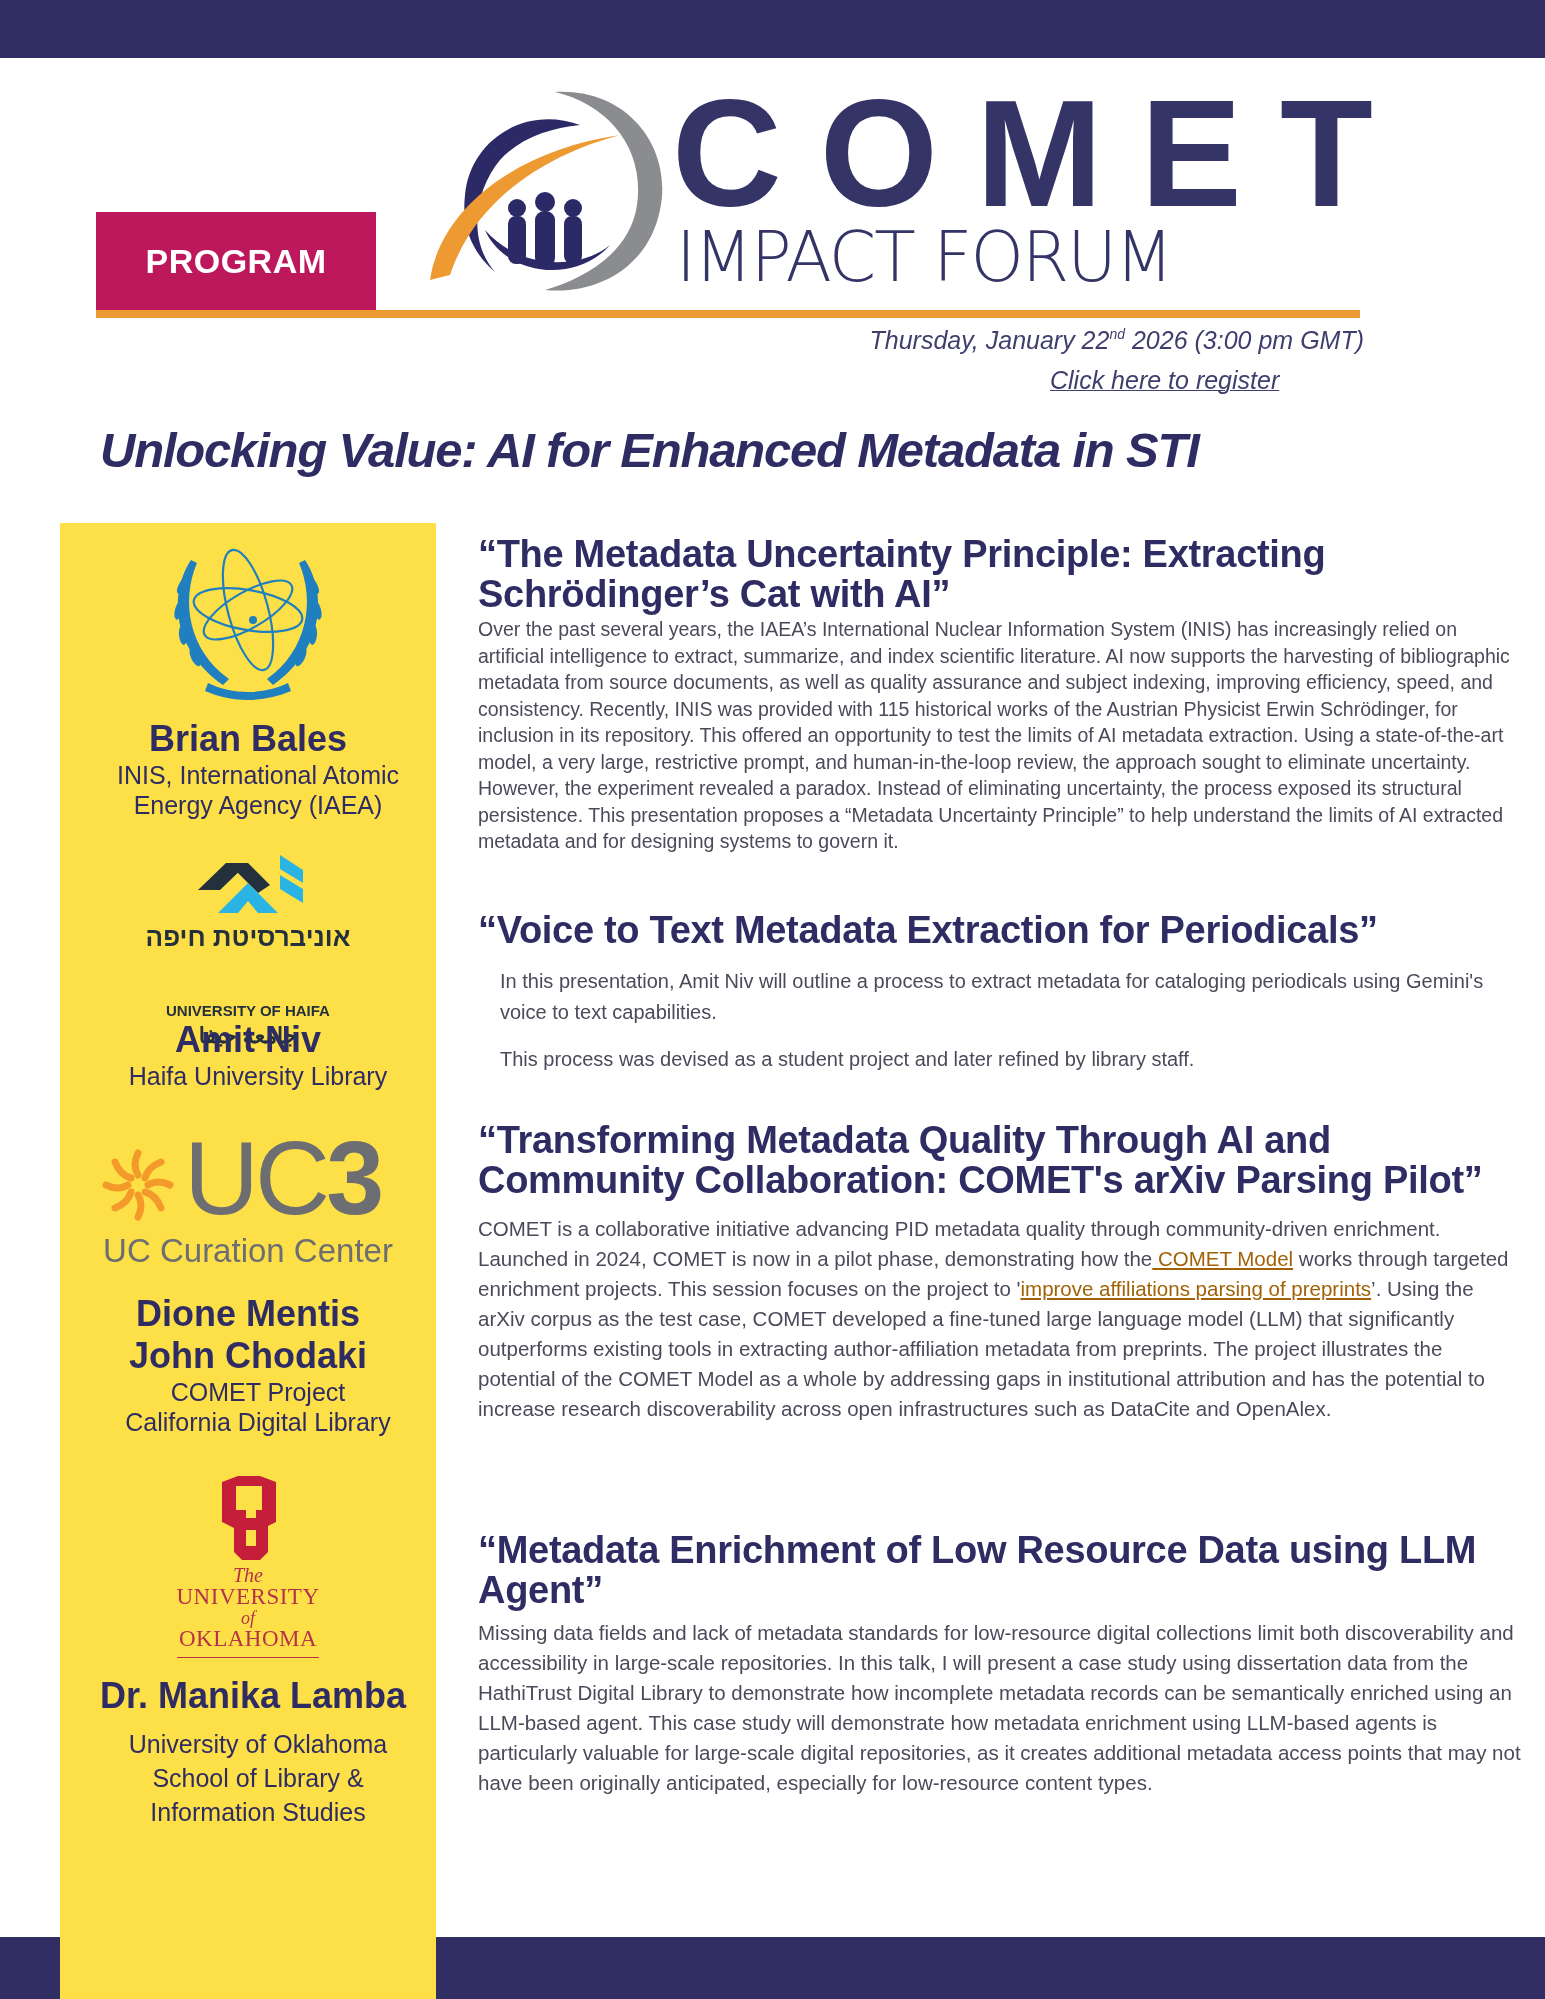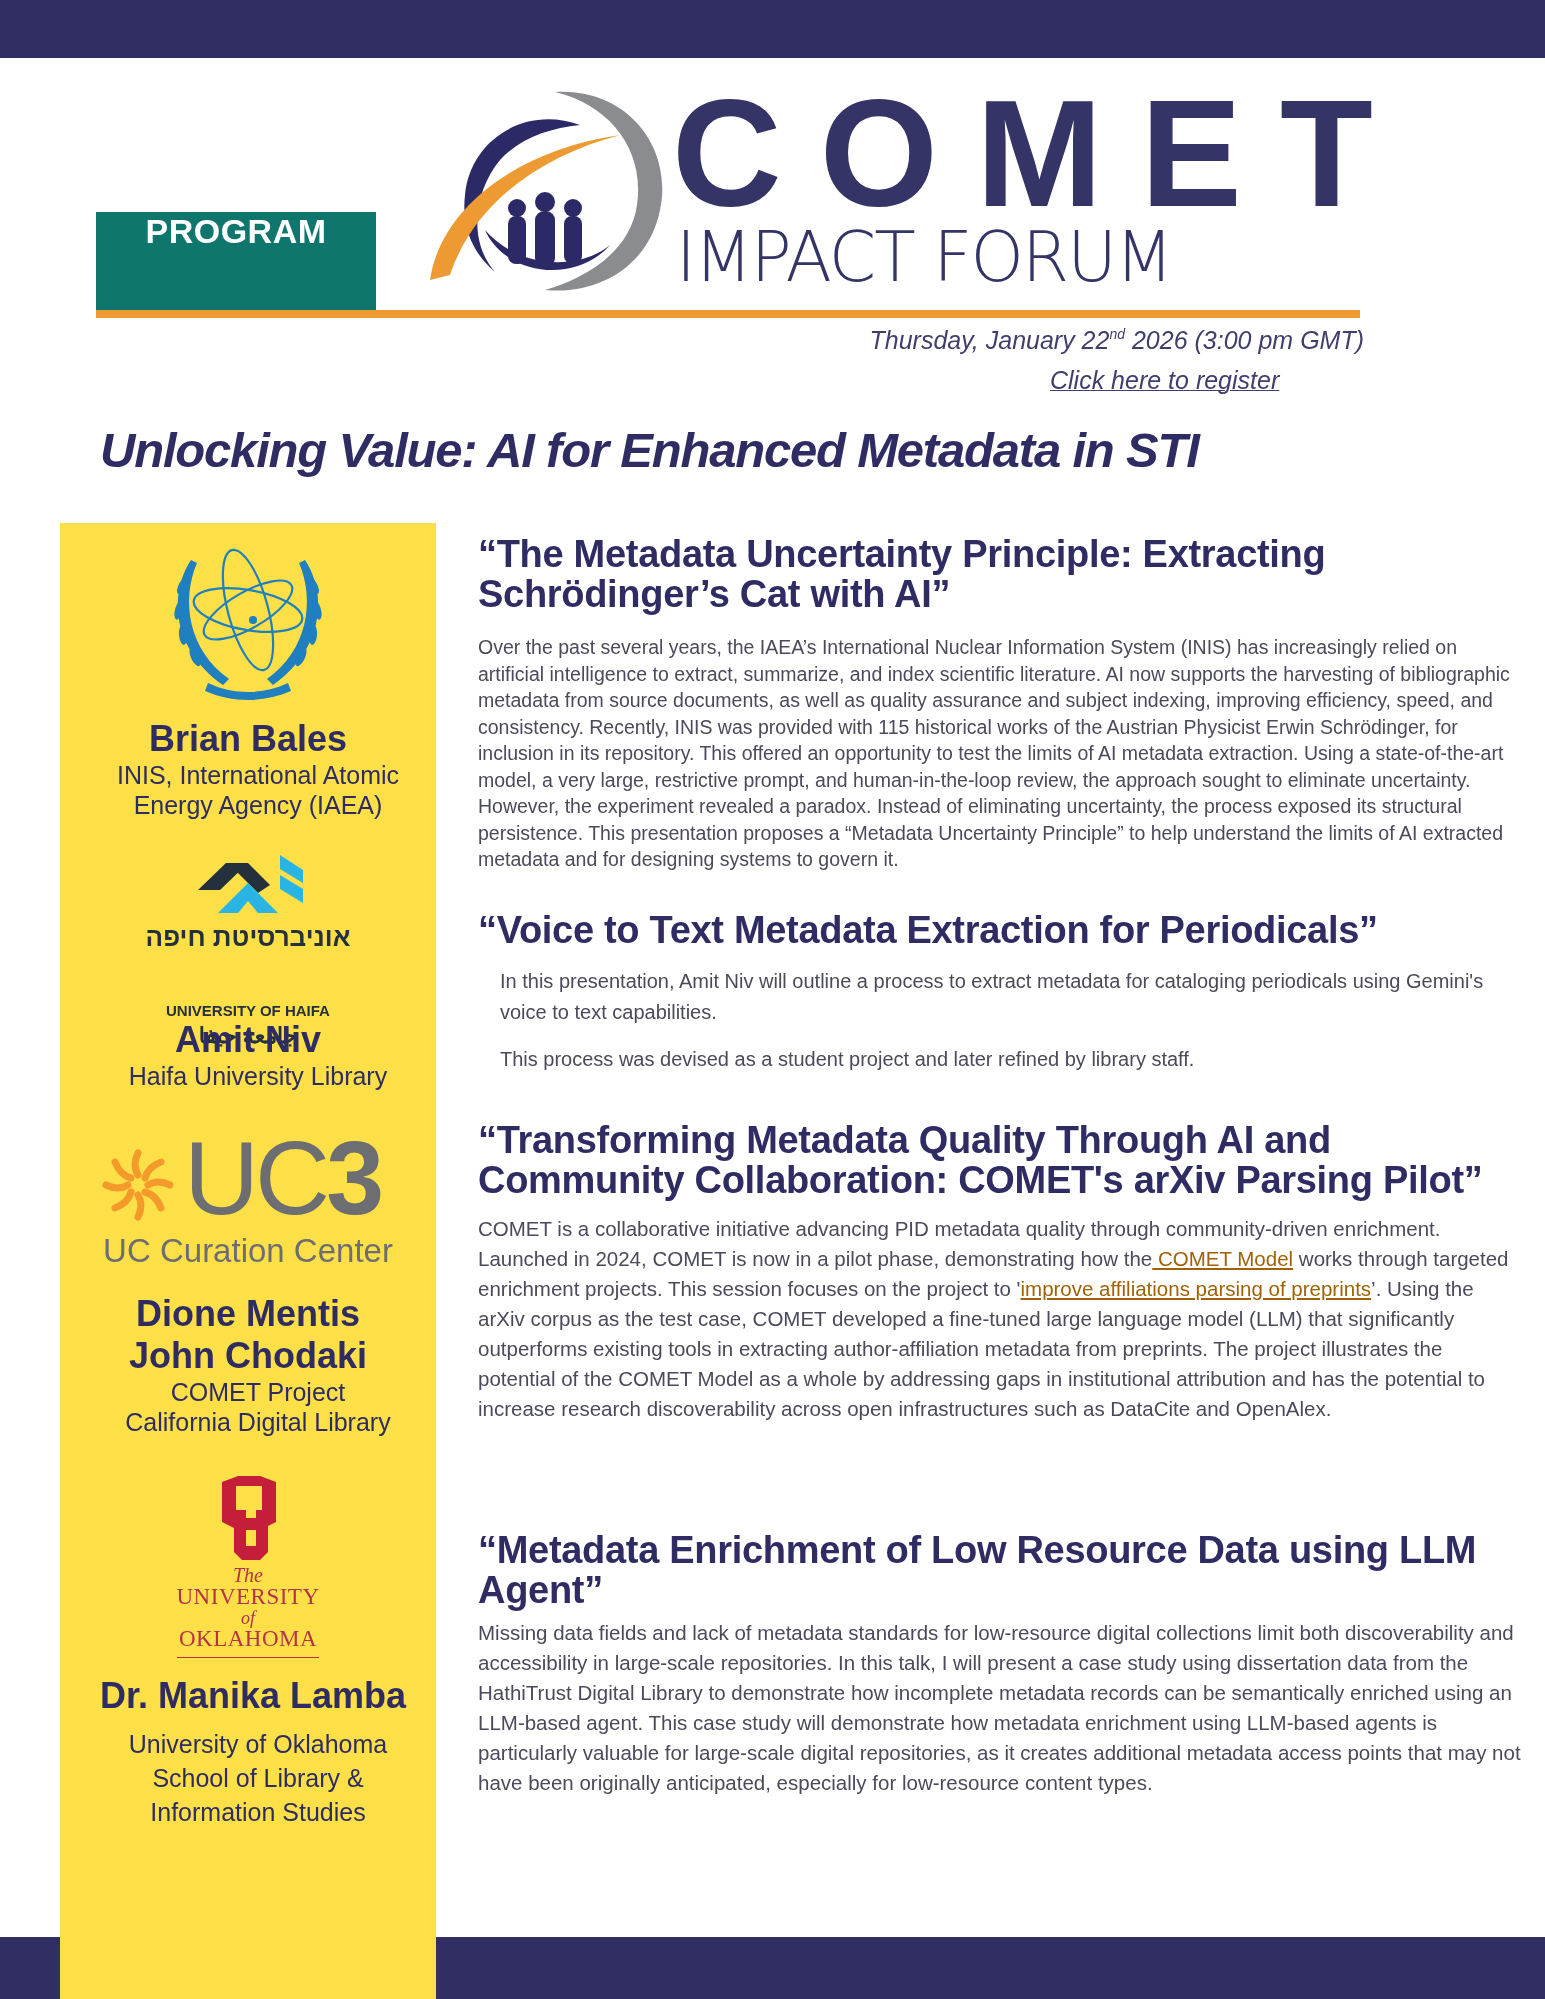--- a/index.html
+++ b/index.html
@@ -2,22 +2,22 @@
 <html><head>
 <meta charset="utf-8">
 <style>
   * { box-sizing: border-box; margin: 0; padding: 0; }
   html, body { width: 1545px; height: 1999px; background: #ffffff; overflow: hidden; }
   body { position: relative; font-family: "Liberation Sans", sans-serif; color: #2e2c62; }
 
   .top-bar { position: absolute; left: 0; top: 0; width: 1545px; height: 58px; background: #312e63; }
   .bottom-bar { position: absolute; left: 0; top: 1937px; width: 1545px; height: 62px; background: #312e63; }
 
-  .program-box { position: absolute; left: 96px; top: 212px; width: 280px; height: 98px; background: #0f766e;
-    display: flex; align-items: flex-start; justify-content: center; }
+  .program-box { position: absolute; left: 96px; top: 212px; width: 280px; height: 98px; background: #be185d;
+    display: flex; align-items: center; justify-content: center; }
   .program-box span { color: #ffffff; font-weight: bold; font-size: 34px; letter-spacing: 0.5px; }
   .orange-rule { position: absolute; left: 96px; top: 310px; width: 1264px; height: 8px; background: #ee9a32; }
 
   .logo-mark { position: absolute; left: 405px; top: 80px; width: 290px; height: 220px; }
   .logo-icsti { position: absolute; left: 672px; top: 88px; width: 560px; height: 130px;
     font-family: "Liberation Sans", sans-serif; font-size: 152px; line-height: 130px; color: #343467;
     letter-spacing: 38px; font-weight: bold; transform: scaleY(1.0); }
   .logo-forum { position: absolute; left: 676px; top: 222px; width: 560px; height: 70px;
     font-family: "DejaVu Sans", sans-serif; font-size: 70px; line-height: 70px; color: #343467;
     font-weight: 200; letter-spacing: -2px; transform: scaleX(0.97); transform-origin: left; }
@@ -31,21 +31,21 @@
   .main-title { position: absolute; left: 100px; top: 422px; font-size: 49px; font-weight: bold;
     font-style: italic; color: #2e2c62; letter-spacing: -1.2px; white-space: nowrap; }
 
   .sidebar { position: absolute; left: 60px; top: 523px; width: 376px; height: 1479px; background: #fde047; }
   .speaker { position: absolute; left: 0; width: 376px; text-align: center; color: #2e2c62; }
   .speaker .name { font-weight: bold; font-size: 36px; line-height: 42px; }
   .speaker .aff { font-size: 25px; line-height: 30px; color: #2e2c62; padding-left: 20px; }
 
   .content { position: absolute; left: 478px; width: 1040px; }
   .talk-title { font-weight: bold; font-size: 38px; line-height: 40px; color: #2e2c62; letter-spacing: -0.3px; }
-  .talk-body { font-size: 19.5px; line-height: 26.5px; color: #4a4a5a; margin-top: 20px;
+  .talk-body { font-size: 19.5px; line-height: 26.5px; color: #4a4a5a; margin-top: 2px;
     font-family: "Liberation Sans Narrow", "Liberation Sans", sans-serif; }
   .talk-body a { color: #a16207; text-decoration: underline; }
   .talk-body p { margin: 16px; }
 </style>
 </head>
 <body>
 
 <div class="top-bar"></div>
 <div class="bottom-bar"></div>
 

